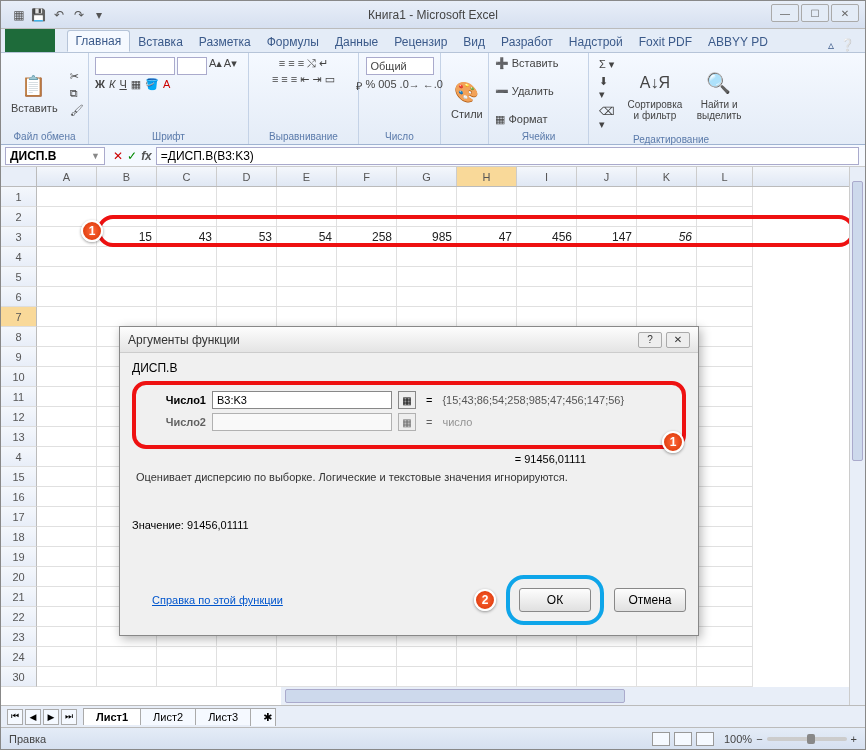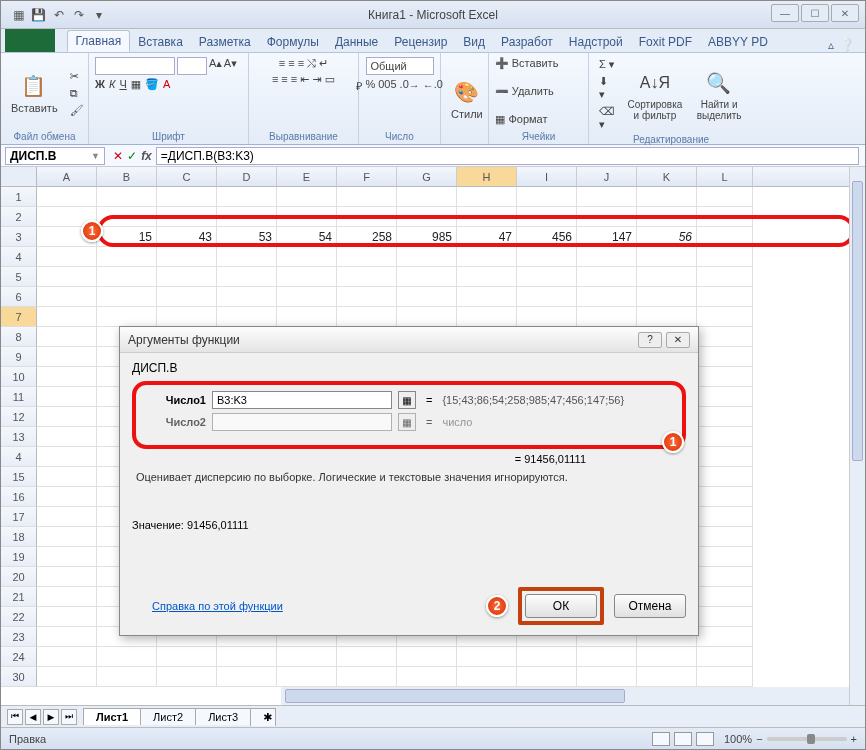--- a/index.html
+++ b/index.html
@@ -72,21 +72,21 @@
 .dialog .argrow .eq { padding: 0 4px;}
 .dialog .argrow .val { color: #555;}
 .dialog .desc { padding: 6px 4px; color: #333;}
 .dialog .desc-detail { display: flex; gap: 6px; padding: 4px 30px;}
 .dialog .desc-detail .dl { font-weight: bold; width: 60px; text-align: right;}
 .dialog .result-line { padding-top: 30px;}
 .dialog .bottom { position: absolute; bottom: 10px; left: 12px; right: 12px; display: flex; align-items: center; margin-left: 20px;}
 .dialog .bottom a { color: #0055cc; text-decoration: underline; cursor: pointer;}
 .dialog .bottom .btns { margin-left: auto; display: flex; gap: 10px; align-items: center;}
 .dialog .bottom button { width: 72px; height: 24px; border: 1px solid #888; background: linear-gradient(#fdfdfd,#e0e0e0); border-radius: 3px; font-size: 12px; cursor: pointer;}
-.dialog .ok-highlight { border: 4px solid #c2410c; border-radius: 2px; padding: 3px;}
+.dialog .ok-highlight { border: 4px solid #0ea5e9; border-radius: 18px; padding: 9px;}
 
 
 .sheet-tabs { position: absolute; bottom: 22px; left: 0; right: 0; height: 22px; background: #e8eef8; border-top: 1px solid #bbb; display: flex; align-items: center; font-size: 11px; padding-left: 6px;}
 .sheet-tabs .nav { display: flex; gap: 2px; margin-right: 6px;}
 .sheet-tabs .nav span { width: 16px; height: 16px; border: 1px solid #aaa; display: inline-flex; align-items: center; justify-content: center; font-size: 9px; background: #f5f9ff;}
 .sheet-tabs .stab { padding: 2px 12px; border: 1px solid #aaa; border-bottom: none; background: #f5f9ff; margin-right: -1px;}
 .sheet-tabs .stab.active { background: #fff; font-weight: bold;}
 .statusbar { position: absolute; bottom: 0; left: 0; right: 0; height: 22px; background: linear-gradient(#e4ecf7,#d6e0f0); border-top: 1px solid #bbb; display: flex; align-items: center; font-size: 11px; padding: 0 8px; color: #444;}
 .statusbar .views { margin-left: auto; display: flex; gap: 4px; align-items: center;}
 .statusbar .views span { width: 18px; height: 14px; border: 1px solid #999; background: #f5f9ff; display: inline-block;}

